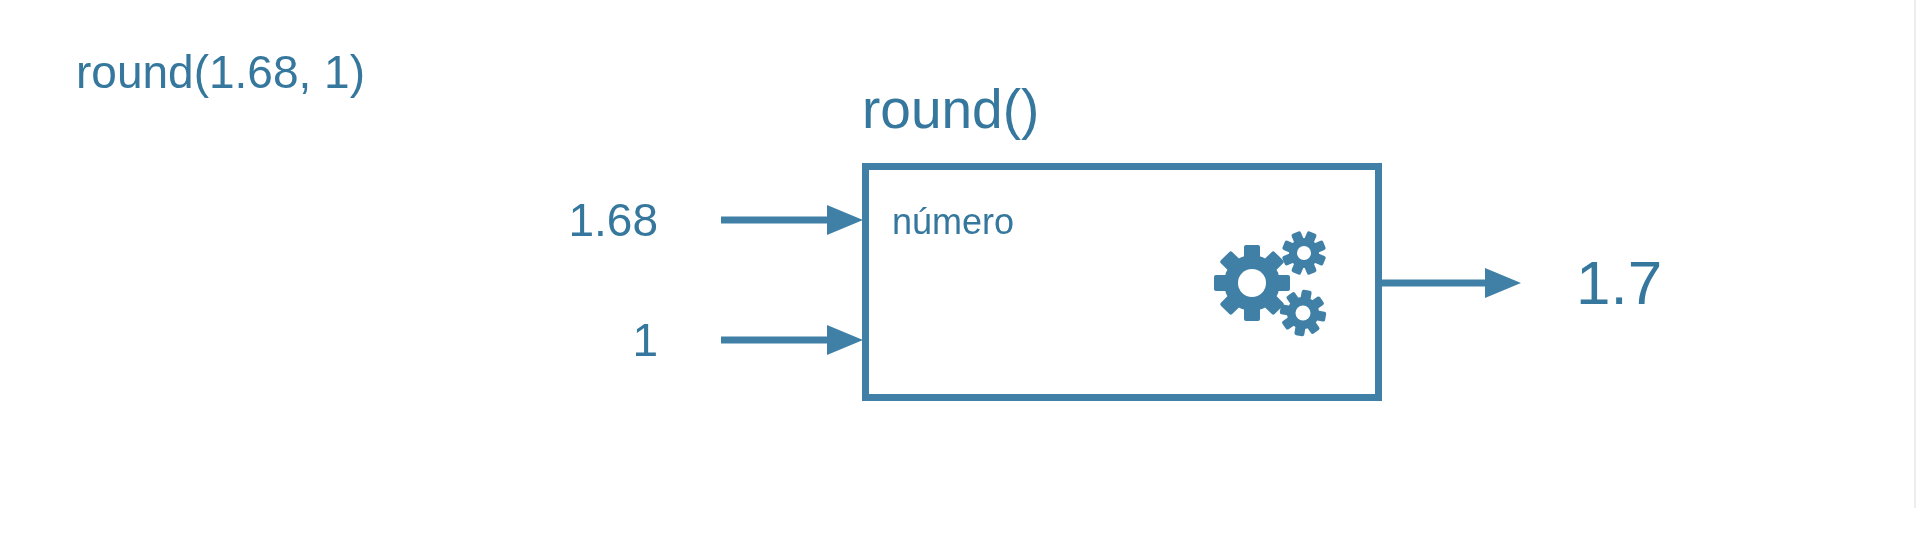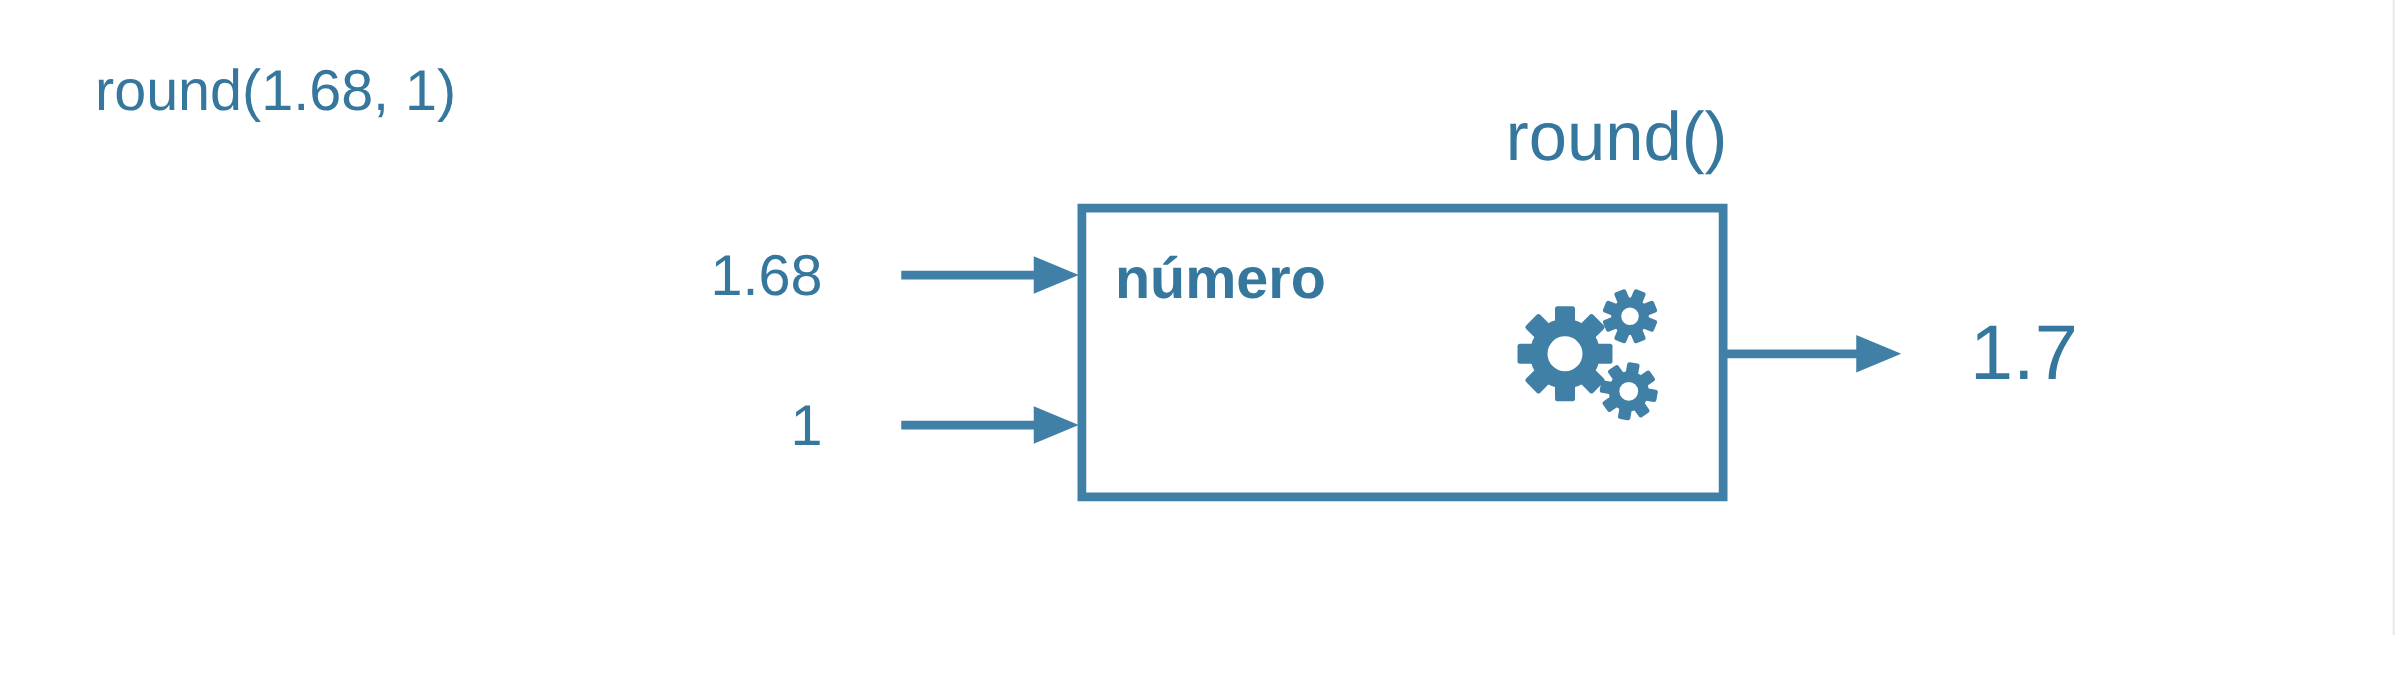--- a/index.html
+++ b/index.html
@@ -19,31 +19,31 @@
   .edge-line{
     position:absolute;right:0;top:0;width:2px;height:560px;
     background:#ededed;
   }
   .expression{
     position:absolute;left:76px;top:42px;
     font-size:46px;line-height:60px;white-space:nowrap;
   }
   .fn-title{
     position:absolute;left:862px;top:78px;width:520px;
-    text-align:right;font-size:55px;line-height:62px;white-space:nowrap;
+    text-align:left;font-size:55px;line-height:62px;white-space:nowrap;
   }
   .fn-box{
     position:absolute;left:862px;top:163px;
     width:520px;height:238px;
     box-sizing:border-box;
     border:7px solid var(--shape);
     background:#fff;
   }
   .param-label{
-    position:absolute;font-size:46px;line-height:54px;white-space:nowrap;font-weight:bold;
+    position:absolute;font-size:36px;line-height:54px;white-space:nowrap;
   }
   .param-label.p0{left:892px;top:195px;}
   .param-label.p1{left:892px;top:313px;}
   .gears{
     position:absolute;left:1205px;top:222px;width:130px;height:125px;
   }
   .input-value{
     position:absolute;left:400px;width:258px;
     text-align:right;font-size:46px;line-height:54px;white-space:nowrap;
   }

